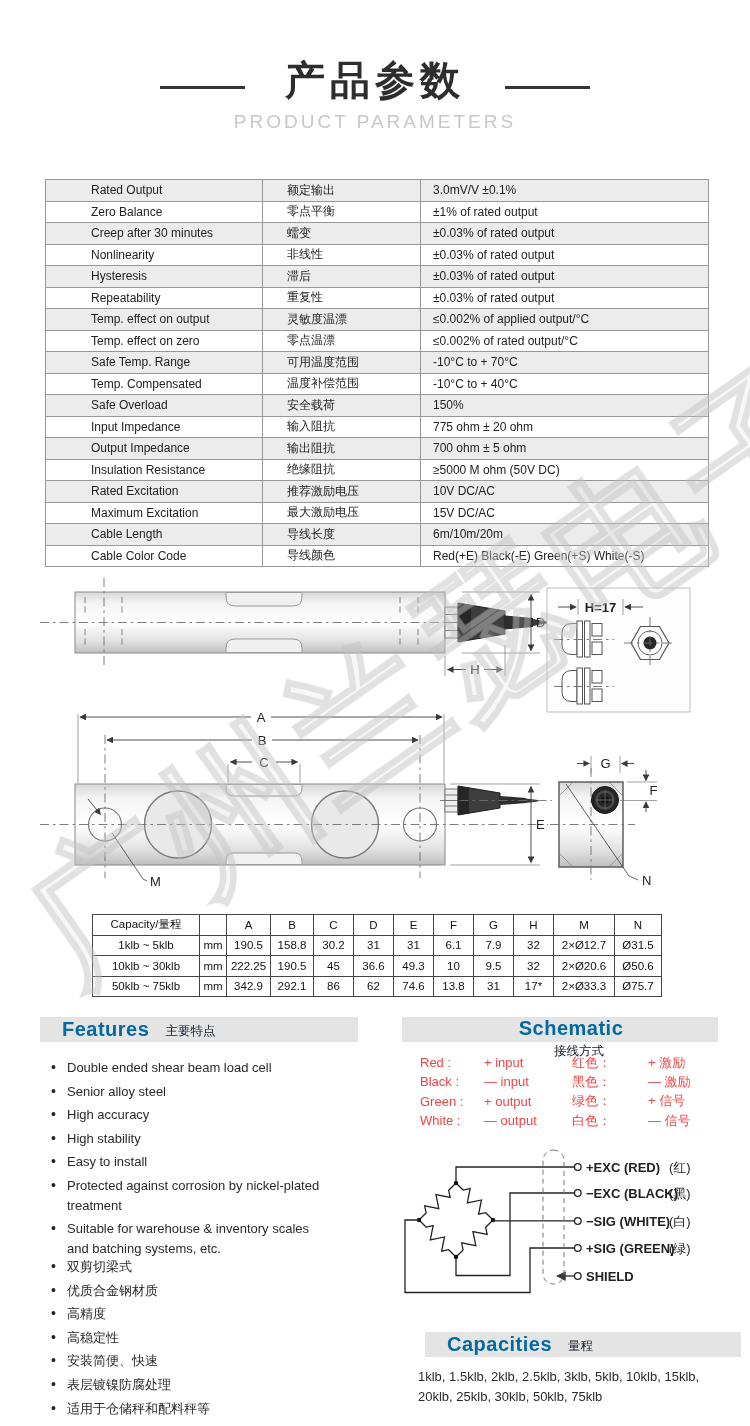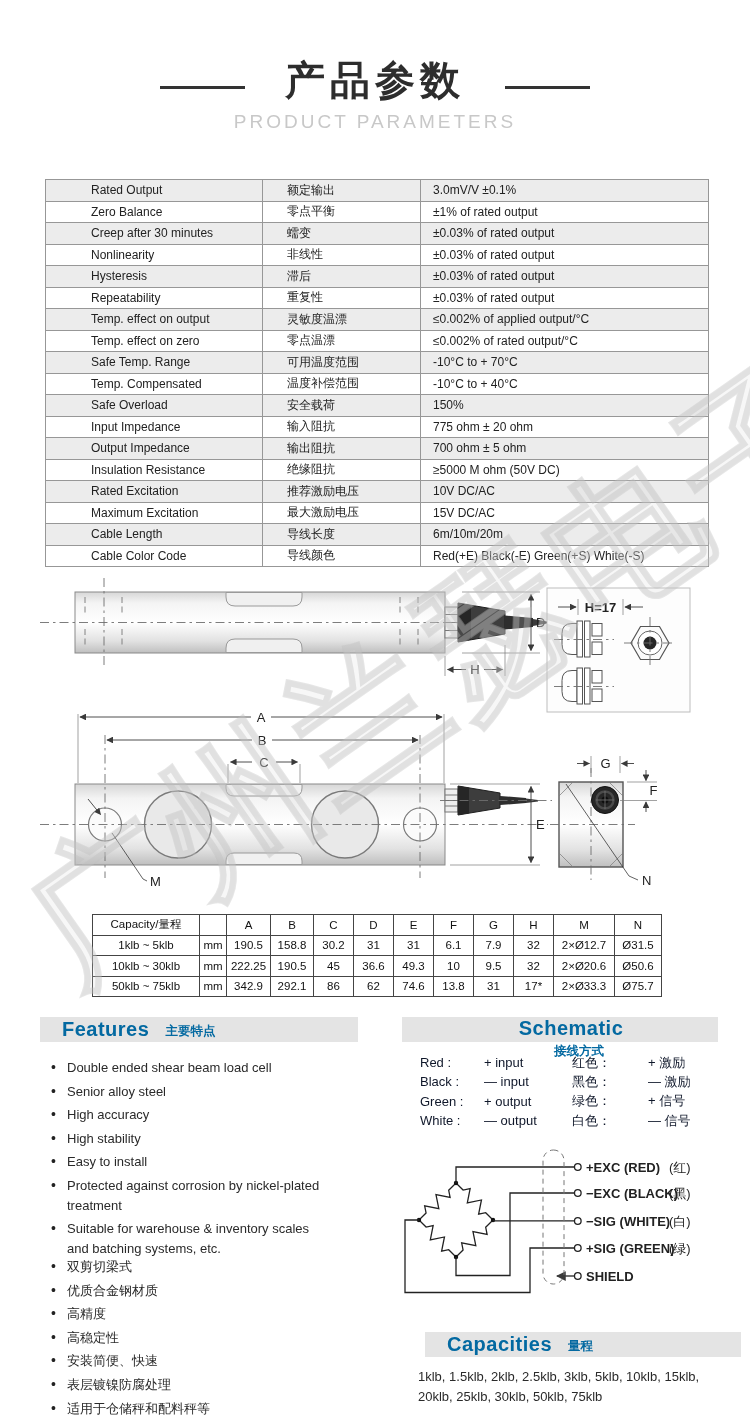--- a/index.html
+++ b/index.html
@@ -35,34 +35,34 @@
 
   
   table.dims{left:92px;top:914px;width:569px;border-collapse:collapse;table-layout:fixed;
              border:1.5px solid #333;font-size:11.5px;color:#111;}
   table.dims th,table.dims td{border:1px solid #444;height:19.5px;padding:0;text-align:center;
              font-weight:400;white-space:nowrap;overflow:hidden;}
 
   
   .section-bar{height:25px;background:#e4e4e4;display:flex;align-items:center;padding-left:22px;}
   .section-bar .t{font-size:20px;font-weight:800;color:#0369a1;letter-spacing:0.5px;}
-  .section-bar .s{font-size:12.5px;font-weight:700;color:#0369a1;margin-left:16px;padding-top:3px;}
+  .section-bar .s{font-size:12.5px;font-weight:400;color:#0f172a;margin-left:16px;padding-top:3px;}
   .bar-feat{left:40px;top:1017px;width:296px;}
   .bar-schem{left:402px;top:1017px;width:294px;flex-direction:column;}
   .bar-cap{left:402px;top:1332px;width:294px;margin-left:23px;}
 
   
   ul.blist{list-style:none;margin:0;padding:0;font-size:13px;color:#2a2a2a;line-height:19.6px;}
   ul.blist li{position:relative;padding-left:17px;margin:4px;}
   ul.blist li::before{content:"\2022";position:absolute;left:1px;font-size:14px;color:#222;}
   .feat-en{left:46px;top:1054px;width:282px;}
   .feat-cn{left:46px;top:1253px;width:300px;}
 
   
-  .wires{left:420px;top:1053px;width:300px;font-size:13px;color:#0f172a;}
+  .wires{left:420px;top:1053px;width:300px;font-size:13px;color:#ef4444;}
   .wire-row{display:grid;grid-template-columns:64px 88px 76px auto;height:19.3px;align-items:center;}
 
   
   .cap-text{left:418px;top:1367px;width:306px;font-size:13px;line-height:19.5px;color:#2a2a2a;}
 
   
   .watermark{left:-25px;top:615px;width:800px;text-align:center;font-size:150px;font-weight:700;
              letter-spacing:8px;white-space:nowrap;transform:rotate(-35deg);transform-origin:50% 50%;
              color:rgba(216,216,216,0.20);-webkit-text-stroke:2px rgba(190,190,190,0.38);
              pointer-events:none;z-index:40;}

